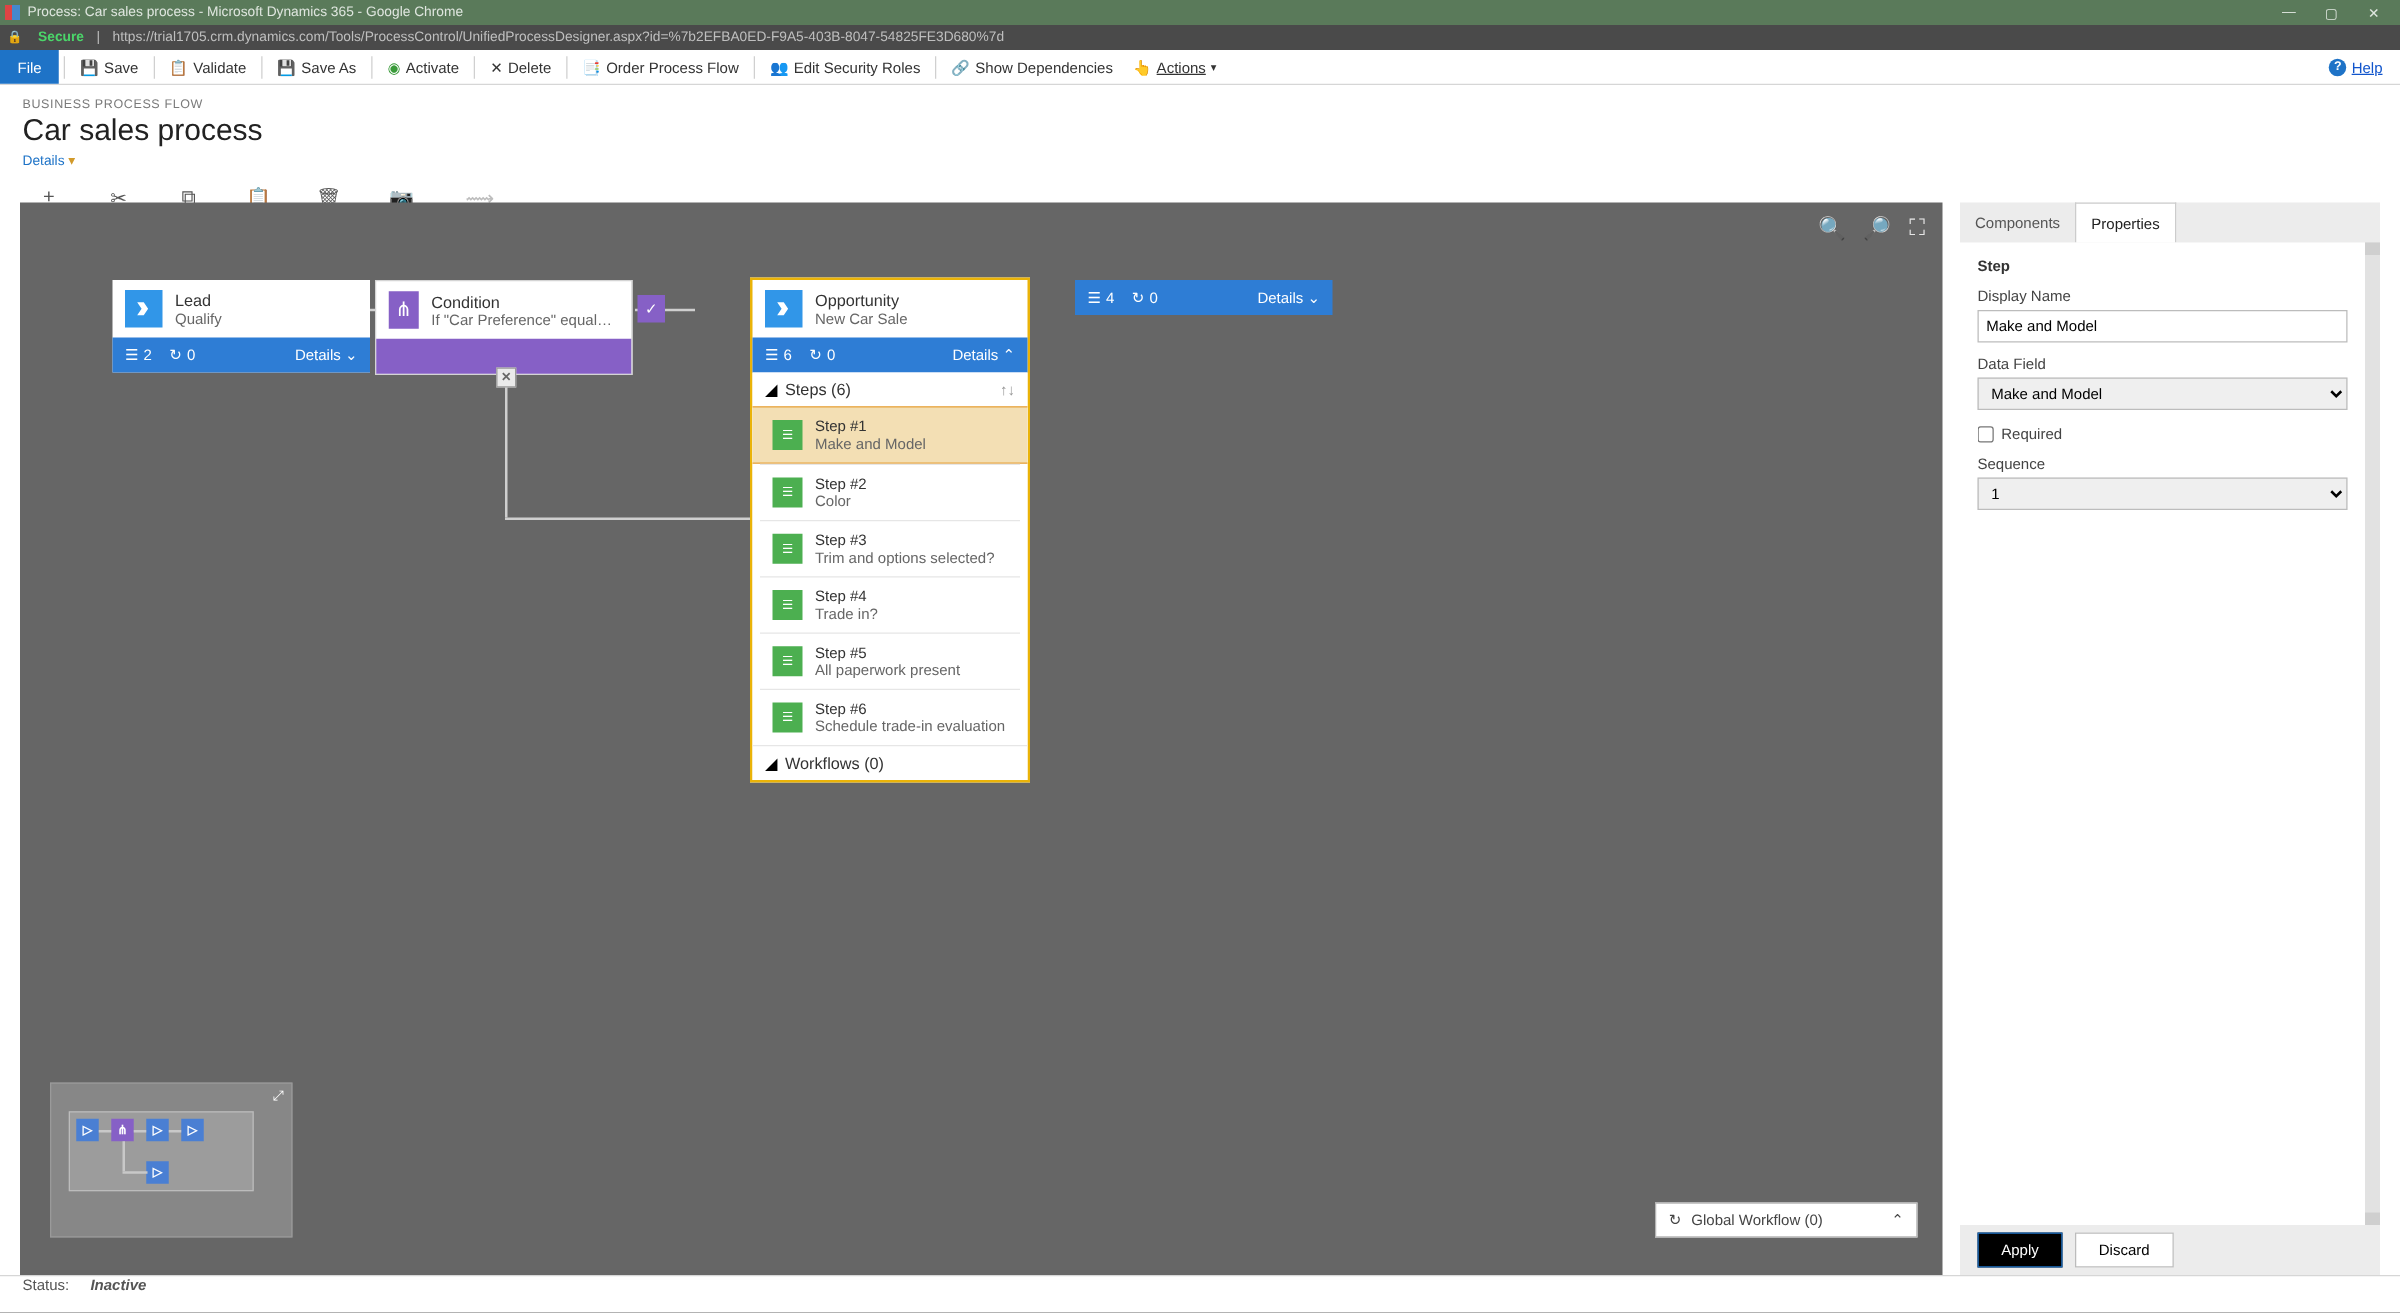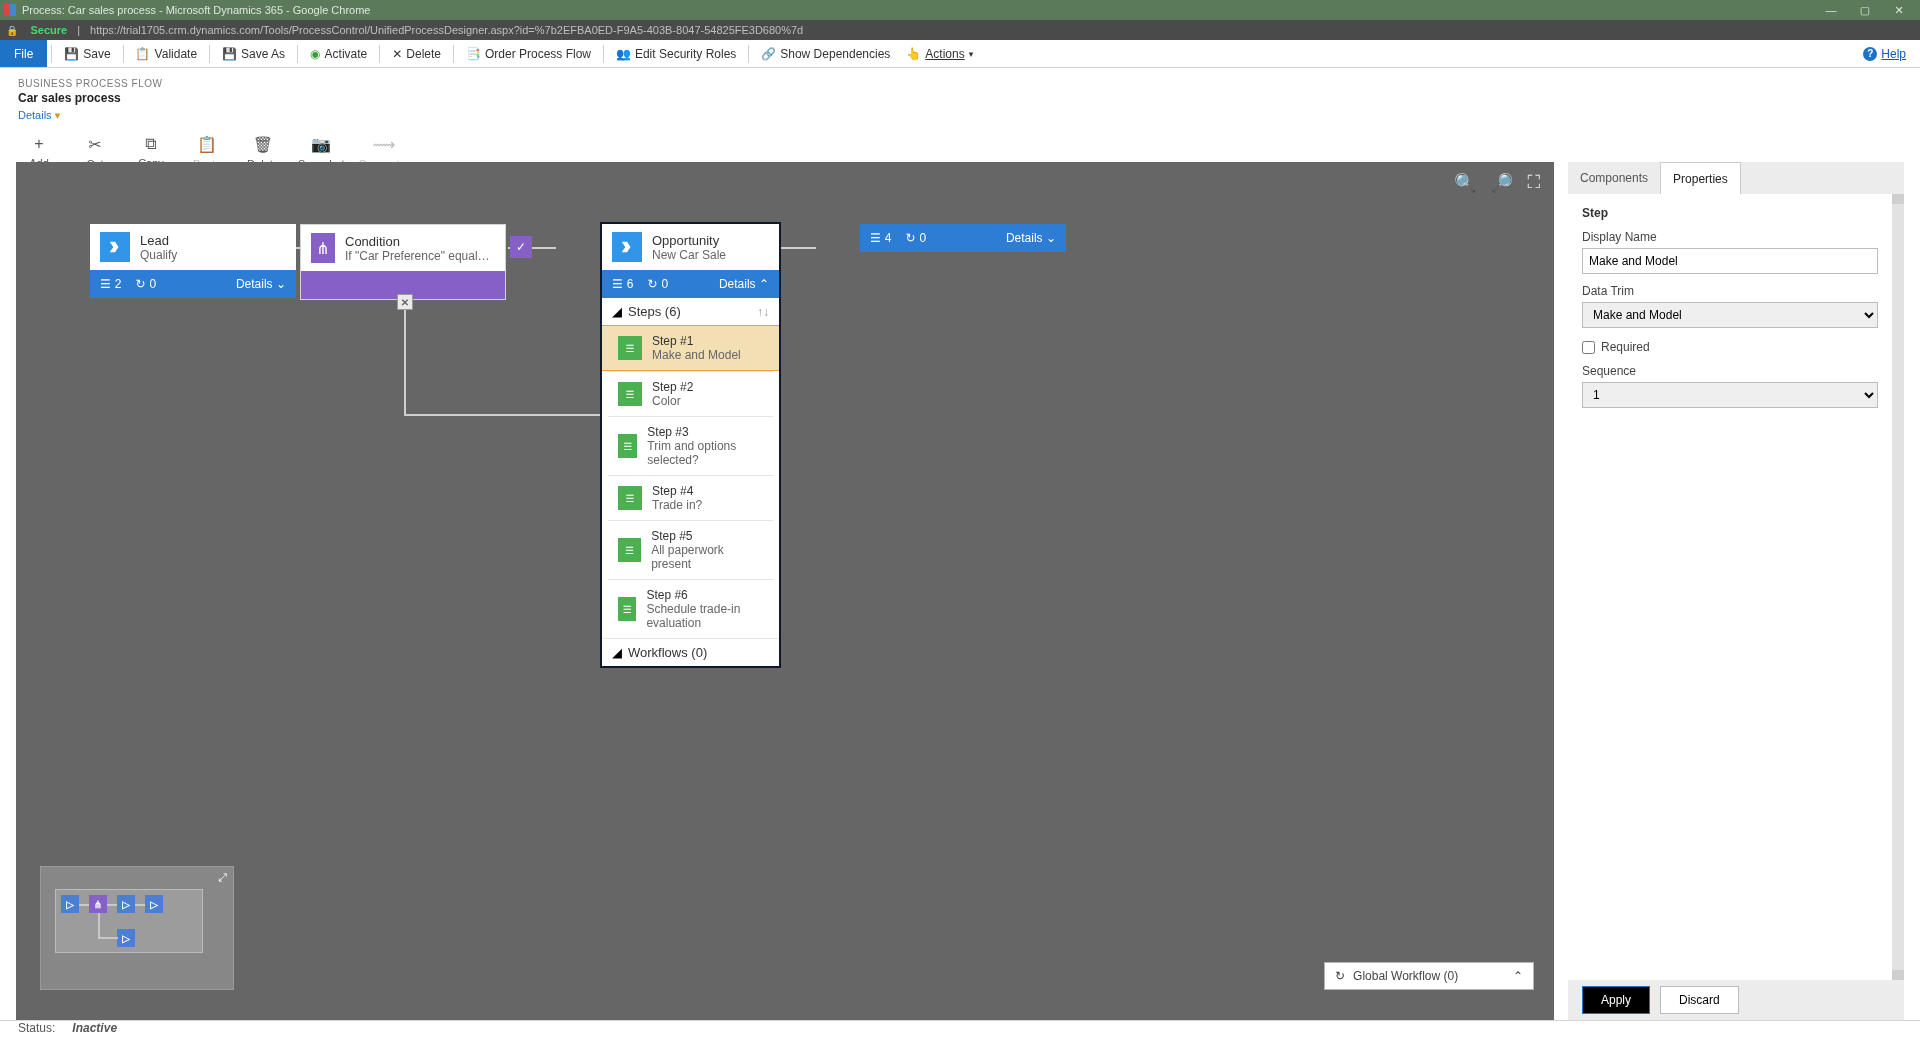--- a/index.html
+++ b/index.html
@@ -22,21 +22,21 @@
 .ribbon .file-btn { background:#1e73c7; color:#fff; padding: 0 14px; height:100%; display:flex;align-items:center; cursor:pointer; }
 .ribbon .rb-sep { width:1px; height:18px; background:#d0d0d0; margin:0 4px; }
 .ribbon .rb-item { display:flex; align-items:center; gap:4px; padding: 0 8px; height:100%; cursor:pointer; color:#333; }
 .ribbon .rb-icon { font-size:12px; }
 .ribbon .help { margin-left:auto; padding-right:14px; color:#1155cc; cursor:pointer; display:flex; align-items:center; gap:4px; }
 .ribbon .help .q { width:14px;height:14px;border-radius:50%;background:#1e73c7;color:#fff;display:flex;align-items:center;justify-content:center;font-size:10px;font-weight:bold; }
 
 
 .page-head { padding: 10px 18px 4px; }
 .page-head .breadcrumb { font-size:10px; color:#7a7a7a; letter-spacing:.5px; }
-.page-head h1 { font-size:12px; font-weight:700; color:#222; margin-top:2px; }
+.page-head h1 { font-size:24px; font-weight:400; color:#222; margin-top:2px; }
 .page-head .details-link { font-size:11px; color:#1e73c7; cursor:pointer; }
 .page-head .details-link .chev { color:#d29a2a; }
 
 
 .dtoolbar { display:flex; gap:14px; padding: 8px 18px 6px; }
 .dtoolbar .dbtn { display:flex; flex-direction:column; align-items:center; gap:4px; color:#555; font-size:11px; cursor:pointer; min-width:42px; }
 .dtoolbar .dbtn .dicon { font-size:16px; color:#555; }
 .dtoolbar .dbtn.disabled { color:#bdbdbd; }
 .dtoolbar .dbtn.disabled .dicon { color:#bdbdbd; }
 
@@ -68,21 +68,21 @@
 
 .condition { position:absolute; width:206px; background:#fff; border:1px solid #d4d4d4; }
 .condition .c-head { display:flex; align-items:center; gap:10px; padding:8px 10px; }
 .condition .c-badge { width:30px; height:30px; background:#8660c6; display:flex; align-items:center; justify-content:center; color:#fff; }
 .condition .c-title { font-size:13px; color:#333; }
 .condition .c-sub { font-size:12px; color:#666; white-space:nowrap; overflow:hidden; text-overflow:ellipsis; max-width:150px; }
 .condition .c-bar { height:28px; background:#8660c6; }
 .cond-check { position:absolute; width:22px; height:22px; background:#8660c6; color:#fff; display:flex; align-items:center; justify-content:center; font-size:12px; }
 .cond-x { position:absolute; width:16px; height:16px; background:#eaeaea; border:1px solid #999; color:#666; display:flex; align-items:center; justify-content:center; font-size:10px; font-weight:bold; }
 
-.stage.expanded { border:2px solid #0f172a; width:181px; }
+.stage.expanded { border:2px solid #eab308; width:224px; }
 .stage.expanded .s-bar { background:#2e7dd5; }
 
 .steps-panel { background:#fff; }
 .steps-hdr { display:flex; align-items:center; padding:6px 10px; font-size:13px; color:#333; gap:6px; }
 .steps-hdr .tri { color:#000; }
 .steps-hdr .arrows { margin-left:auto; color:#999; font-size:12px; }
 .step-item { display:flex; align-items:center; gap:10px; padding:8px 10px; border-top:1px solid #e6e6e6; margin:0 6px; }
 .step-item.selected { background:#f3dfb4; border-top:1px solid #e8a33d; border-bottom:1px solid #e8a33d; margin:0; padding-left:16px; padding-right:16px; }
 .step-item .step-badge { width:24px; height:24px; background:#4caf50; display:flex; align-items:center; justify-content:center; color:#fff; font-size:10px; }
 .step-item .step-text .st-title { font-size:12px; color:#333; }
@@ -375,21 +375,21 @@
 
   <div class="rpanel">
     <div class="rtabs">
       <div class="rtab">Components</div>
       <div class="rtab active">Properties</div>
     </div>
     <div class="rbody">
       <h3>Step</h3>
       <label>Display Name</label>
       <input type="text" value="Make and Model" style="">
-      <label>Data Trim</label>
+      <label>Data Field</label>
       <select><option>Make and Model</option></select>
       <div class="req">
         <input type="checkbox" style="">
         <span>Required</span>
       </div>
       <label>Sequence</label>
       <select><option>1</option></select>
     </div>
     <div class="rscroll">
       <div class="thumb-top"></div>

